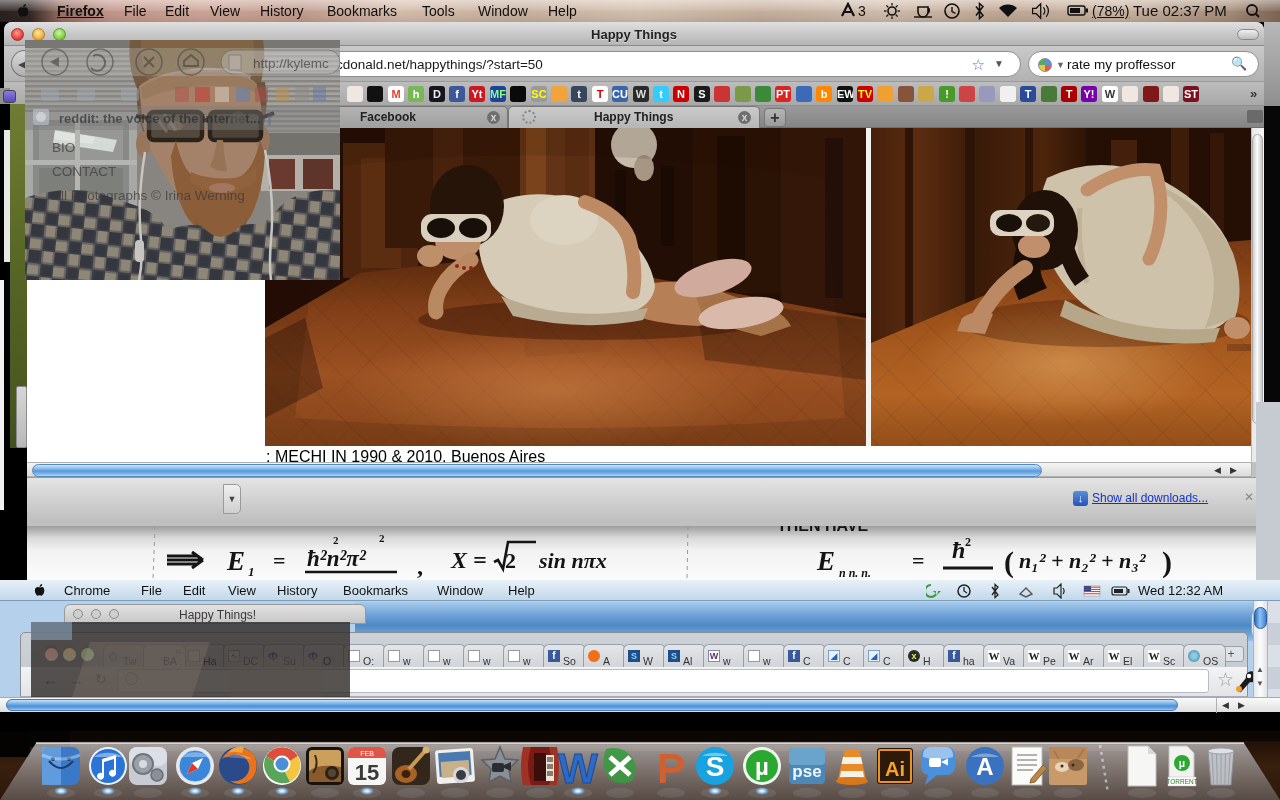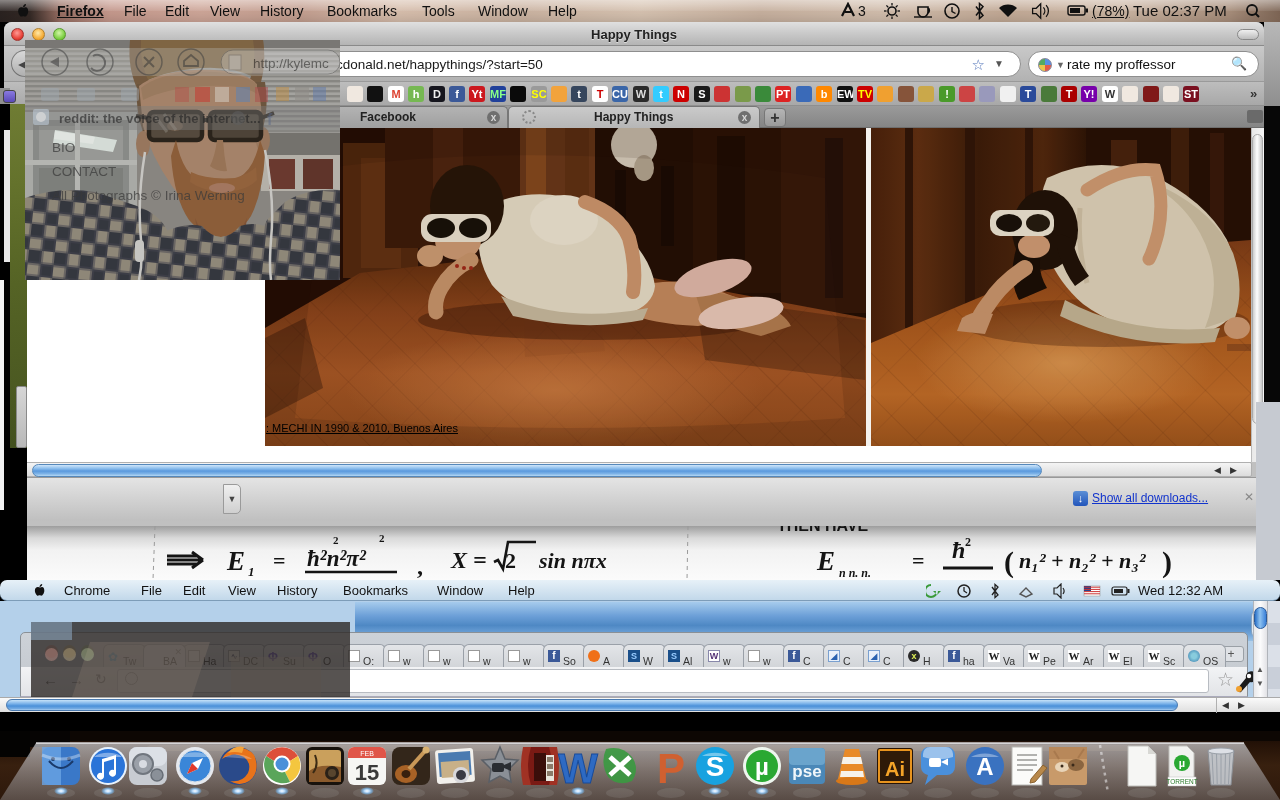--- a/index.html
+++ b/index.html
@@ -29,34 +29,34 @@
 .navbtn { position:absolute; top:4px; width:27px; height:27px; border-radius:50%; border:1px solid rgba(60,60,60,.55); background:linear-gradient(180deg,rgba(235,235,235,.5),rgba(170,170,170,.5)); color:#444; text-align:center; line-height:26px; font-size:15px; font-weight:bold;}
 #urlfield { left:217px; top:5px; width:800px; height:26px; border-radius:14px; background:#fff; border:1px solid #8e8e8e; }
 #urlfield .txt { left:45px; top:5px; font-size:13.5px; color:#1a1a1a; }
 #searchfield { left:1024px; top:5px; width:231px; height:26px; border-radius:14px; background:#fff; border:1px solid #8e8e8e; }
 #bookmarks { left:0; top:60px; width:1260px; height:24px; background:linear-gradient(180deg,#bdbdbd,#a8a8a8); border-bottom:1px solid #8f8f8f; }
 .bi { position:absolute; top:4px; width:16px; height:16px; border-radius:3px; font-size:11px; font-weight:bold; text-align:center; line-height:16px; overflow:hidden;}
 #tabbar { left:0; top:84px; width:1260px; height:22px; background:linear-gradient(180deg,#9a9a9a,#858585); border-bottom:1px solid #6e6e6e; }
 .tab { position:absolute; top:0; height:22px; border-radius:5px 5px 0 0; border:1px solid #777; border-bottom:none; font-size:12px; font-weight:bold; color:#222; }
 .tabx { position:absolute; top:4px; width:13px; height:13px; border-radius:50%; background:#6f6f6f; color:#d8d8d8; font-size:10px; line-height:13px; text-align:center; font-weight:bold;}
 #content { left:0; top:106px; width:1260px; height:334px; background:#fff; overflow:hidden;}
-#caption { left:262px; top:400px; font-size:11px; color:#000;text-decoration:underline; }
+#caption { left:262px; top:426px; font-size:16px; color:#000; }
 #hscroll { left:1px; top:440px; width:1247px; height:15px; background:linear-gradient(180deg,#f4f4f4,#dcdcdc); border:1px solid #b0b0b0; border-radius:2px;}
 #hthumb { left:26px; top:1px; width:1010px; height:13px; border-radius:7px; background:linear-gradient(180deg,#cfe5fa 0%,#8fc0ee 30%,#5a99dd 55%,#7fb4e8 80%,#b5d8f4 100%); border:1px solid #5588bb;}
 #downloads { left:0; top:455px; width:1260px; height:44px; background:linear-gradient(180deg,#e4e4e4,#bfbfbf); border-top:1px solid #999; border-radius:0 0 6px 6px;}
 #dlitem { left:31px; top:6px; width:188px; height:30px; background:linear-gradient(180deg,#f8f8f8,#d8d8d8); border:1px solid #9a9a9a; border-radius:5px; }
 #dlbtn { left:219px; top:6px; width:18px; height:30px; background:linear-gradient(180deg,#f0f0f0,#cfcfcf); border:1px solid #9a9a9a; border-radius:0 5px 5px 0; color:#444; text-align:center; line-height:28px; font-size:9px;}
 #showall { top:13px; left:1088px; font-size:12px; color:#1133cc; text-decoration:underline; }
 #dlicon2 { left:1069px; top:13px; width:15px; height:15px; background:linear-gradient(180deg,#5b8fd6,#2255bb); border-radius:3px; color:#fff; font-size:11px; text-align:center; line-height:15px; font-weight:bold;}
 
 
 #notes { left:27px; top:526px; width:1229px; height:54px; background:linear-gradient(180deg,#9d9d9d 0,#d9d9d9 12px,#f2f2f2 24px,#fbfbfb 54px); }
 
 
-#cmenubar { left:0; top:580px; width:1280px; height:21px; background:linear-gradient(180deg,#e7f1f8,#c2d8ea); border-bottom:1px solid #7d9cb8;border-radius:7px;}
+#cmenubar { left:0; top:580px; width:1280px; height:21px; background:linear-gradient(180deg,#e7f1f8,#c2d8ea); border-bottom:1px solid #7d9cb8;}
 #cmenubar .mtext { top:3px; font-size:13px; color:#111; }
 
 
 #chromearea { left:0; top:601px; width:1280px; height:96px; background:#b4d0ea; }
 #ctabstrip { left:0; top:40px; width:1247px; height:26px; }
 .ctab { position:absolute; top:3px; width:43px; height:23px; border:1px solid #9aa0a8; border-bottom:none; border-radius:6px 6px 0 0; font-size:10.5px; color:#333; }
 .ci { position:absolute; left:4px; top:5px; width:12px; height:12px; }
 .cl { position:absolute; left:19px; top:10px; }
 
 
@@ -568,20 +568,26 @@
         <rect x="201.5" y="6" width="2" height="4" fill="#222"></rect>
     </svg>
     <div class="abs mtext" style="left:1138px;">Wed 12:32 AM</div>
   </div>
 
   <div class="abs" id="chromearea">
 
     <div class="abs" style="left:355px;top:1px;width:925px;height:39px;background:linear-gradient(180deg,#a6cbec 0%,#6da0d8 35%,#4e88c4 60%,#6fa3d8 82%,#98c0e4 100%);"></div>
     <div class="abs" style="left:1251px;top:8px;width:15px;height:30px;border-radius:8px;background:linear-gradient(90deg,#d8e4f0,#f6fafc 45%,#cfdcea);border:1px solid #8aa4c0;"></div>
 
+    <div class="abs" style="left:64px;top:3px;width:302px;height:20px;border-radius:6px 6px 0 0;background:linear-gradient(180deg,#e2e2e2,#c6c6c6);border:1px solid #9a9a9a;">
+      <span class="abs" style="left:8px;top:4px;width:10px;height:10px;border-radius:50%;background:#cfcfcf;border:1px solid #8a8a8a;"></span>
+      <span class="abs" style="left:26px;top:4px;width:10px;height:10px;border-radius:50%;background:#cfcfcf;border:1px solid #8a8a8a;"></span>
+      <span class="abs" style="left:44px;top:4px;width:10px;height:10px;border-radius:50%;background:#cfcfcf;border:1px solid #8a8a8a;"></span>
+      <span class="abs" style="left:114px;top:3px;font-size:12px;color:#3a3a3a;">Happy Things!</span>
+    </div>
 
     <div class="abs" style="left:20px;top:31px;width:1228px;height:65px;background:linear-gradient(180deg,#cdd2d8,#c2c7cd);border:1px solid #8a9096;border-radius:5px 5px 0 0;">
       <span class="abs" style="left:24px;top:12px;width:13px;height:13px;border-radius:50%;background:#d8a8a2;"></span>
       <span class="abs" style="left:42px;top:12px;width:13px;height:13px;border-radius:50%;background:#d8c8a2;"></span>
       <span class="abs" style="left:60px;top:12px;width:13px;height:13px;border-radius:50%;background:#c2cfaa;"></span>
     </div>
     <div class="abs" id="ctabstrip">
       <div class="ctab" style="left:103px;background:linear-gradient(180deg,#e3e5e8,#d2d5d9);z-index:1;">
           <span class="ci" style="background:transparent;color:#4ab2e8;font-size:12px;">✿</span>
           <span class="cl">Tw</span>

